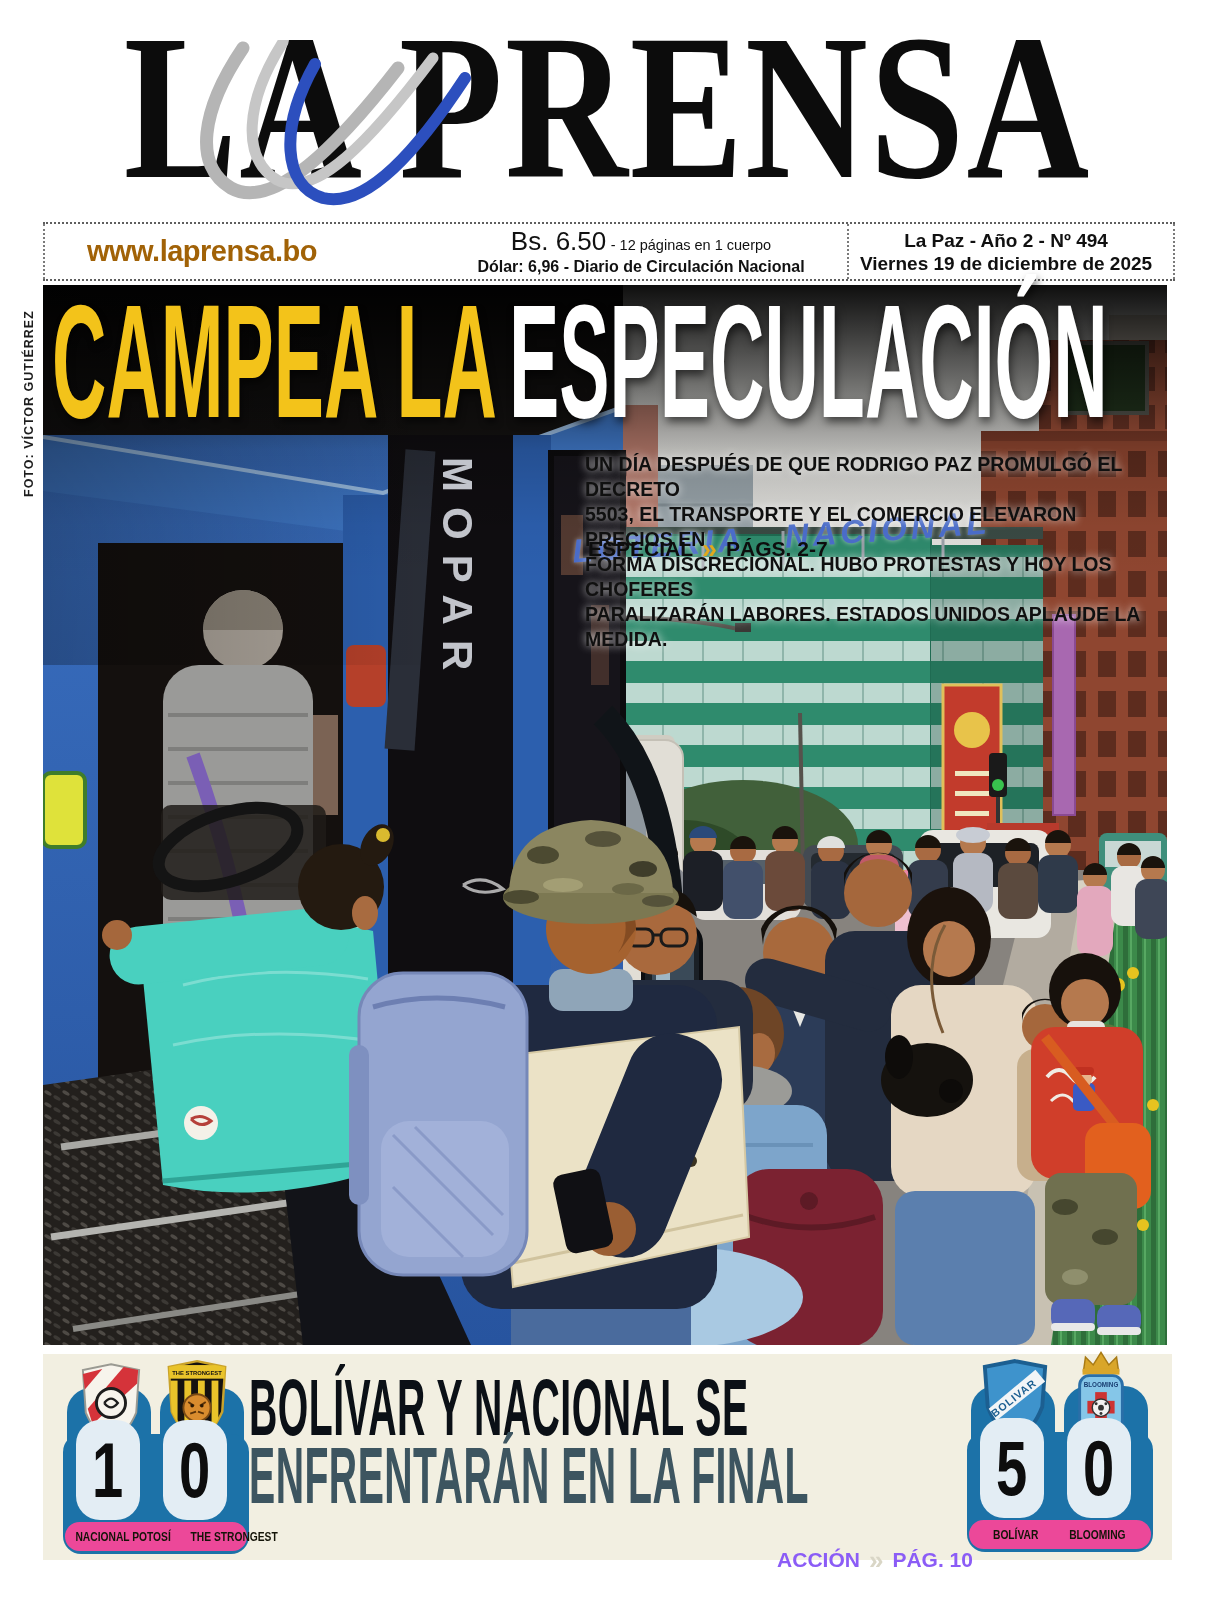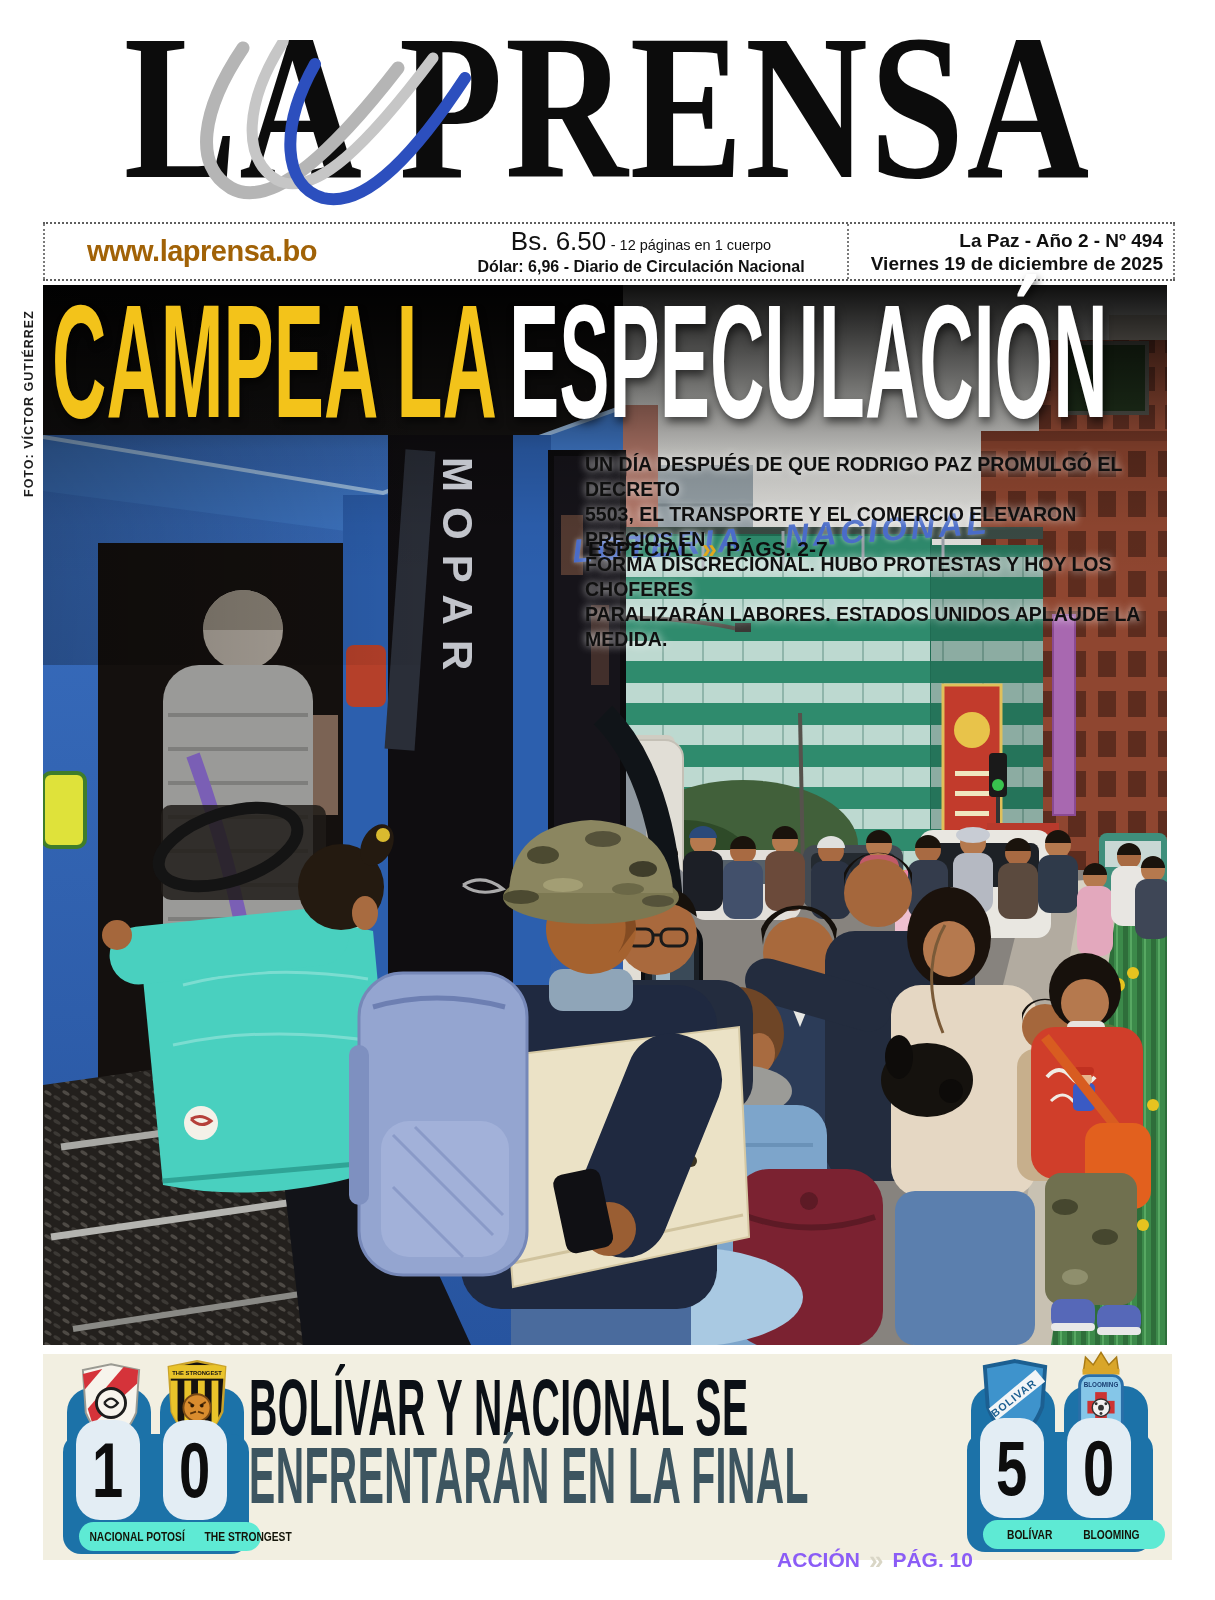--- a/index.html
+++ b/index.html
@@ -14,21 +14,21 @@
      transform:scaleY(1.22);transform-origin:top center;white-space:nowrap;}
   .swoosh{position:absolute;left:100px;top:40px;width:340px;height:170px;z-index:3;}
 
   
   .infobar{position:absolute;left:43px;top:222px;width:1132px;height:55px;
      border-top:2px dotted #5e5e5e;border-bottom:2px dotted #5e5e5e;
      display:grid;grid-template-columns:392px 412px 1fr;}
   .ib-cell{display:flex;flex-direction:column;justify-content:center;}
   .ib-left{border-left:2px dotted #7a7a7a;padding-left:42px;}
   .ib-right{border-left:2px dotted #7a7a7a;border-right:2px dotted #7a7a7a;
-     text-align:right;padding-right:10px;}
+     text-align:center;padding-right:10px;}
   .website{font-weight:bold;font-size:29px;letter-spacing:-.5px;color:#a16207;}
   .ib-center{text-align:center;}
   .price-line{font-weight:normal;color:#111;line-height:26px;white-space:nowrap;}
   .price-big{font-size:26px;}
   .price-note{font-size:14.5px;}
   .circ-line{font-weight:bold;font-size:16px;color:#111;line-height:18px;}
   .ed-line{font-weight:bold;font-size:19px;color:#101010;line-height:23px;}
 
   
   .photo{position:absolute;left:43px;top:285px;width:1124px;height:1060px;overflow:hidden;background:#dcdcda;}
@@ -70,22 +70,22 @@
   .board-left{left:20px;top:10px;}
   .board-right{left:924px;top:8px;}
   .bcol,.bbase{position:absolute;background:#1c72a8;}
   .bcol{width:84px;height:110px;top:24px;border-radius:24px;}
   .bcol.c1{left:4px;} .bcol.c2{left:97px;}
   .bbase{left:0;top:70px;width:186px;height:120px;border-radius:18px;}
   .loz{position:absolute;top:56px;width:64px;height:100px;border-radius:24px;background:#e3edf4;
      display:flex;align-items:center;justify-content:center;}
   .loz.l1{left:13px;} .loz.l2{left:100px;}
   .loz span{font-weight:bold;font-size:78px;color:#0d0d0d;transform:scaleX(.72);}
-  .pill{position:absolute;left:16px;top:158px;width:182px;height:29px;border-radius:15px;
-     background:#5eead4;display:flex;align-items:center;justify-content:space-evenly;}
+  .pill{position:absolute;left:2px;top:158px;width:182px;height:29px;border-radius:15px;
+     background:#ec4899;display:flex;align-items:center;justify-content:space-evenly;}
   .pill span{font-weight:bold;font-size:12.5px;color:#141408;transform:scaleX(.82);white-space:nowrap;}
   .crest{position:absolute;}
 </style>
 </head>
 <body>
 
 <header class="masthead">
   <h1><span>LA PRENSA</span></h1>
   <svg class="swoosh" viewBox="0 0 340 170">
     <path d="M100,8 C58,70 50,126 88,148 C128,170 190,112 255,28" fill="none" stroke="#b5b5b5" stroke-width="13" stroke-linecap="round"></path>

